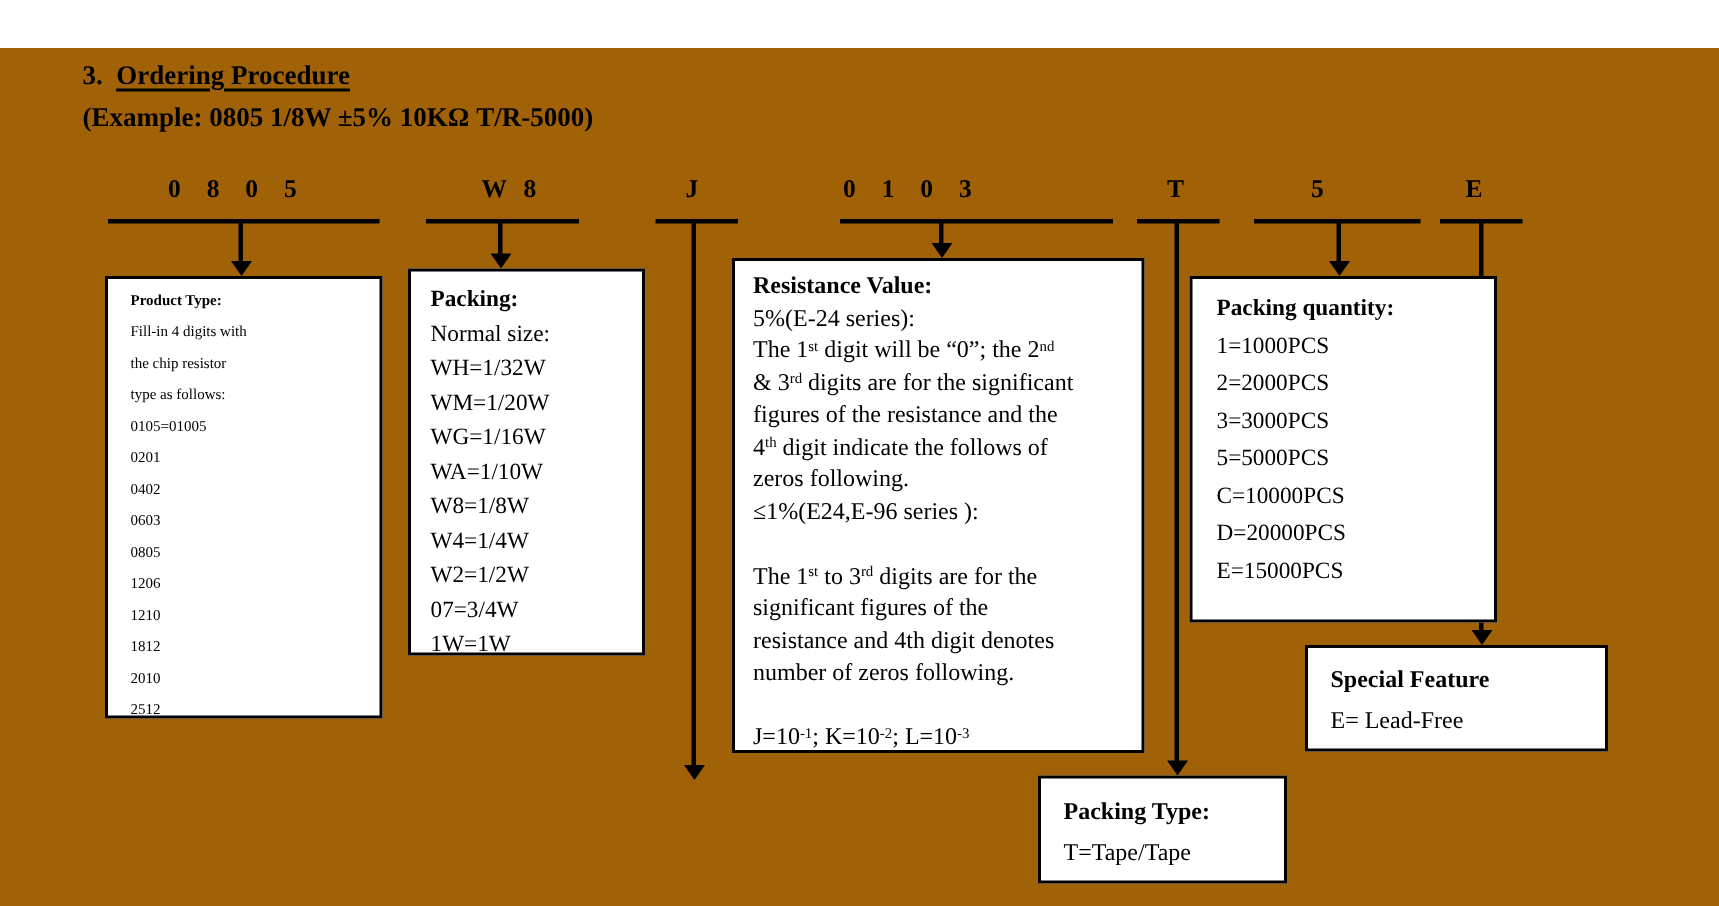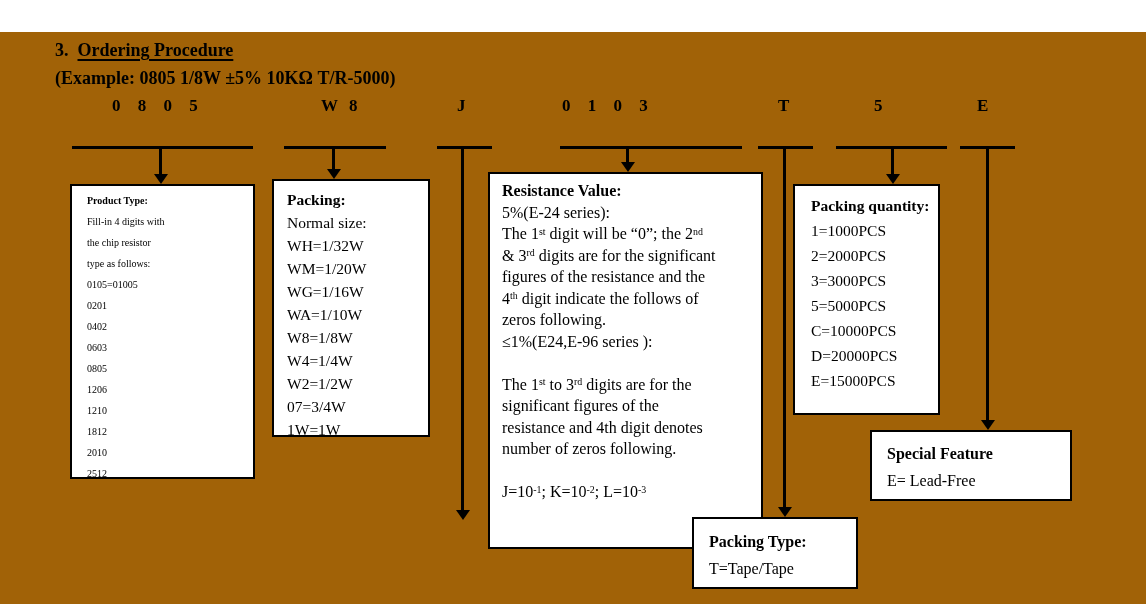--- a/index.html
+++ b/index.html
@@ -3,21 +3,21 @@
 <meta charset="utf-8">
 <style>
   html,body { margin:0; padding:0; background:#fff; }
   .page { position:relative; width:1146px; height:604px; background:#a16207;
           font-family:"Liberation Serif", serif; color:#000; overflow:hidden;margin-top:32px; }
 
   .doc-title { position:absolute; left:55px; top:8px; font-size:18px; font-weight:bold; }
   .doc-title .ut { text-decoration:underline; text-decoration-thickness:2px; text-underline-offset:3px; margin-left:9px; }
   .example { position:absolute; left:55px; top:36px; font-size:18px; font-weight:bold; }
 
-  .code-seg { position:absolute; top:64px; font-size:17px; font-weight:bold; white-space:pre; }
+  .code-seg { position:absolute; top:84px; font-size:17px; font-weight:bold; white-space:pre; }
   .ws-wide { word-spacing:13px; }
   .seg-product { left:112px; }
   .seg-wattage { left:321px; word-spacing:7px; }
   .seg-tolerance { left:457px; }
   .seg-resistance { left:562px; }
   .seg-packing-type { left:778px; }
   .seg-packing-qty { left:874px; }
   .seg-special { left:977px; }
 
   .hline { position:absolute; top:114px; height:3px; background:#000; }
@@ -51,23 +51,23 @@
 
   .box { position:absolute; border:2.5px solid #000; background:#fff; box-sizing:border-box; }
   .box .tline { white-space:pre-wrap; }
   .box-title { font-weight:bold; }
   sup { font-size:62%; line-height:0; position:relative; top:-0.45em; vertical-align:baseline; }
 
   .box-product { left:70px; top:152px; width:185px; height:295px;
                  padding:4px 6px 0 15px; font-size:10px; line-height:21px; }
   .box-wattage { left:272px; top:147px; width:158px; height:258px;
                  padding:7px 4px 0 13px; font-size:15.5px; line-height:23px; }
-  .box-resistance { left:488px; top:140px; width:275px; height:377px;
+  .box-resistance { left:488px; top:140px; width:275px; height:330px;
                     padding:6px 6px 0 12px; font-size:16px; line-height:21.5px; }
-  .box-packing-qty { left:793px; top:152px; width:147px; height:231px;
+  .box-packing-qty { left:793px; top:152px; width:205px; height:231px;
                      padding:7px 4px 0 16px; font-size:15.5px; line-height:25px; }
   .box-special { left:870px; top:398px; width:202px; height:71px;
                  padding:8px 4px 0 15px; font-size:16px; line-height:27px; }
   .box-tolerance { left:362px; top:488px; width:198px; height:82px;
                    padding:7px 4px 0 15px; font-size:16px; line-height:24px; }
   .box-packing-type { left:692px; top:485px; width:166px; height:72px;
                       padding:9px 4px 0 15px; font-size:16px; line-height:27px; }
 </style>
 </head>
 <body>

